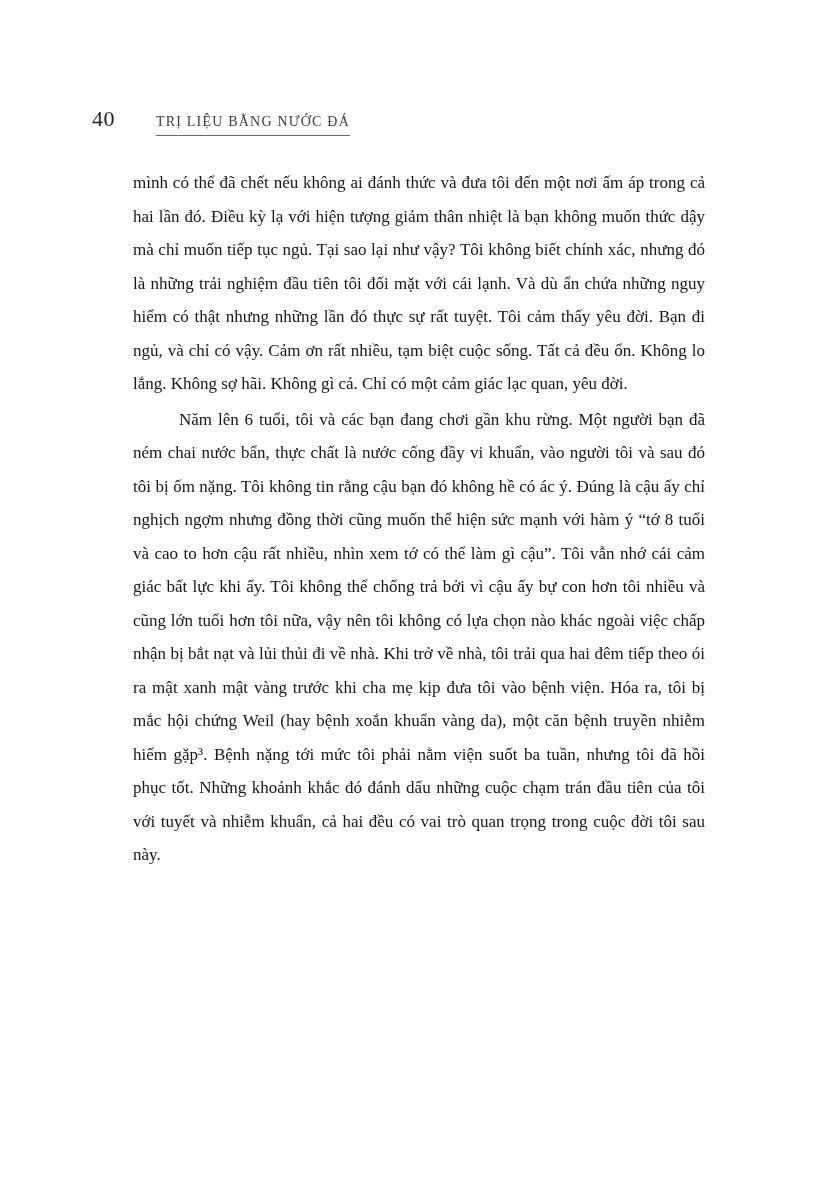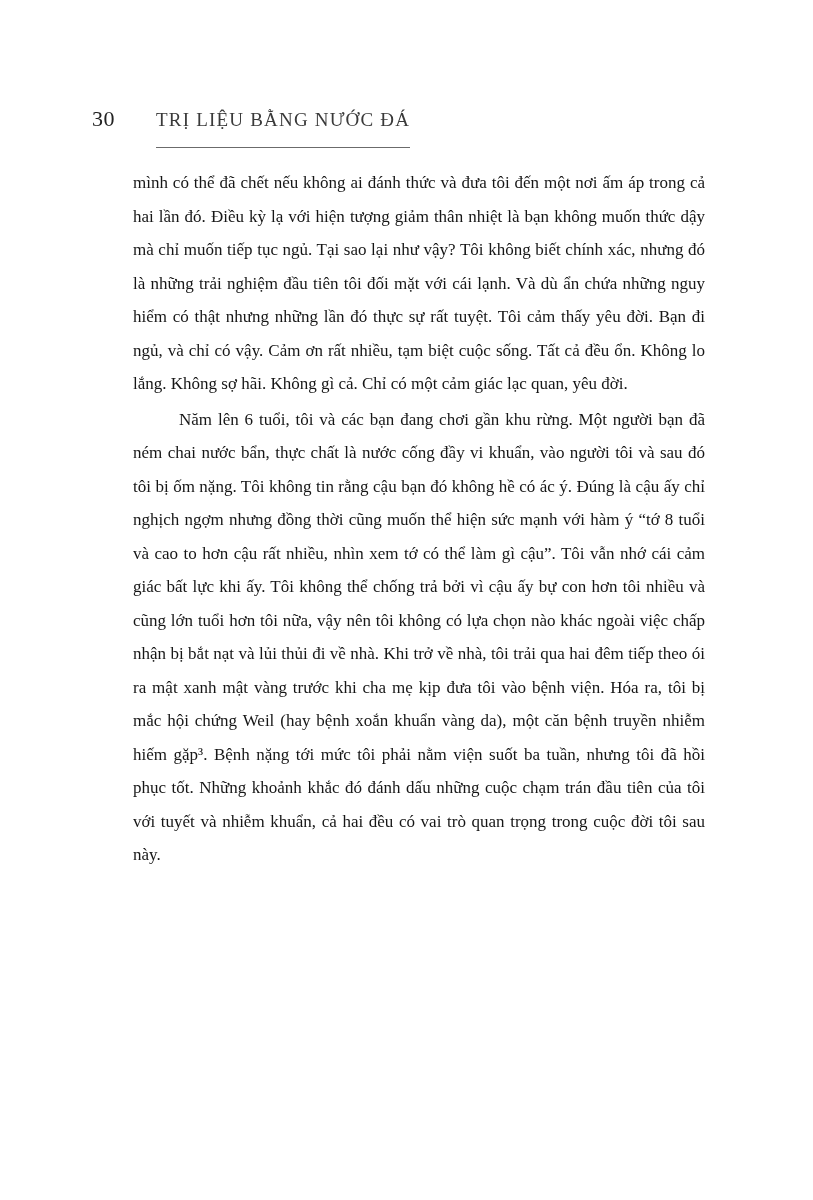--- a/index.html
+++ b/index.html
@@ -24,25 +24,25 @@
     display: flex;
     align-items: baseline;
   }
   .page-number {
     font-size: 22px;
     color: #222222;
     letter-spacing: 0.5px;
   }
   .chapter-title {
     margin-left: 41px;
-    font-size: 19px;
+    font-size: 14px;
     letter-spacing: 1.2px;
     color: #3a3a3a;
     border-bottom: 1px solid #6b6b6b;
-    padding-bottom: 16px;
+    padding-bottom: 5px;
   }
   .body-text {
     position: absolute;
     top: 166px;
     left: 133px;
     width: 572px;
     font-size: 17px;
     line-height: 33.5px;
     text-align: justify;
     color: #161616;
@@ -54,21 +54,21 @@
     margin-top: 2px;
     text-indent: 46px;
   }
 </style>
 </head>
 <body>
 
 <div class="page">
 
   <div class="page-header">
-    <span class="page-number">30</span>
+    <span class="page-number">40</span>
     <span class="chapter-title">TRỊ LIỆU BẰNG NƯỚC ĐÁ</span>
   </div>
 
   <div class="body-text">
     <p class="para">mình có thể đã chết nếu không ai đánh thức và đưa tôi đến một nơi ấm áp trong cả hai lần đó. Điều kỳ lạ với hiện tượng giảm thân nhiệt là bạn không muốn thức dậy mà chỉ muốn tiếp tục ngủ. Tại sao lại như vậy? Tôi không biết chính xác, nhưng đó là những trải nghiệm đầu tiên tôi đối mặt với cái lạnh. Và dù ẩn chứa những nguy hiểm có thật nhưng những lần đó thực sự rất tuyệt. Tôi cảm thấy yêu đời. Bạn đi ngủ, và chỉ có vậy. Cảm ơn rất nhiều, tạm biệt cuộc sống. Tất cả đều ổn. Không lo lắng. Không sợ hãi. Không gì cả. Chỉ có một cảm giác lạc quan, yêu đời.</p>
     <p class="para">Năm lên 6 tuổi, tôi và các bạn đang chơi gần khu rừng. Một người bạn đã ném chai nước bẩn, thực chất là nước cống đầy vi khuẩn, vào người tôi và sau đó tôi bị ốm nặng. Tôi không tin rằng cậu bạn đó không hề có ác ý. Đúng là cậu ấy chỉ nghịch ngợm nhưng đồng thời cũng muốn thể hiện sức mạnh với hàm ý “tớ 8 tuổi và cao to hơn cậu rất nhiều, nhìn xem tớ có thể làm gì cậu”. Tôi vẫn nhớ cái cảm giác bất lực khi ấy. Tôi không thể chống trả bởi vì cậu ấy bự con hơn tôi nhiều và cũng lớn tuổi hơn tôi nữa, vậy nên tôi không có lựa chọn nào khác ngoài việc chấp nhận bị bắt nạt và lủi thủi đi về nhà. Khi trở về nhà, tôi trải qua hai đêm tiếp theo ói ra mật xanh mật vàng trước khi cha mẹ kịp đưa tôi vào bệnh viện. Hóa ra, tôi bị mắc hội chứng Weil (hay bệnh xoắn khuẩn vàng da), một căn bệnh truyền nhiễm hiếm gặp³. Bệnh nặng tới mức tôi phải nằm viện suốt ba tuần, nhưng tôi đã hồi phục tốt. Những khoảnh khắc đó đánh dấu những cuộc chạm trán đầu tiên của tôi với tuyết và nhiễm khuẩn, cả hai đều có vai trò quan trọng trong cuộc đời tôi sau này.</p>
   </div>
 
 </div>
 

